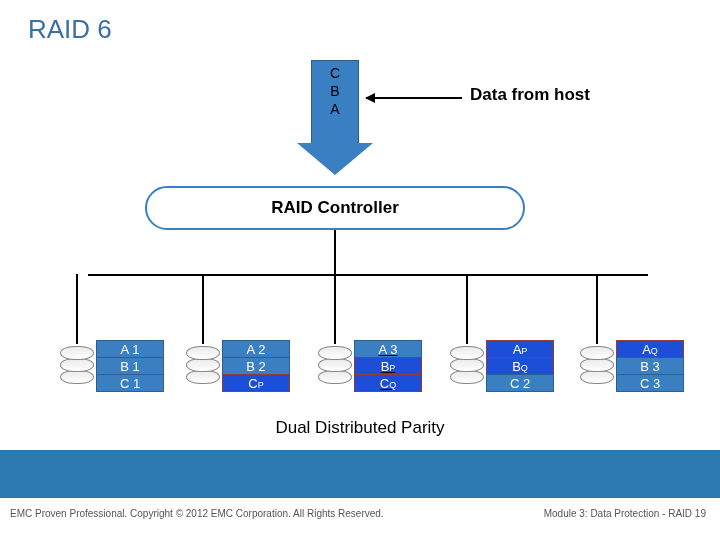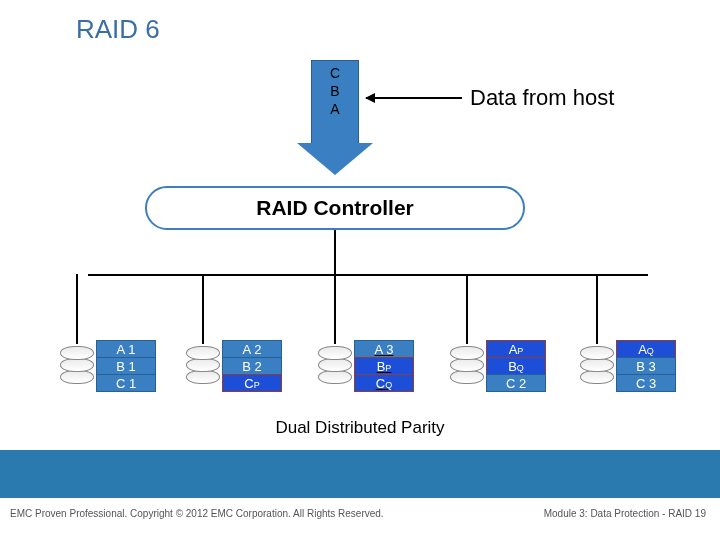--- a/index.html
+++ b/index.html
@@ -1,41 +1,41 @@
 <!DOCTYPE html>
 <html><head>
 <meta charset="utf-8">
 <style>
   html,body{margin:0;padding:0;width:720px;height:540px;font-family:"Segoe UI",Arial,sans-serif;background:#fff;color:#000;}
   .stage{position:relative;width:720px;height:540px;}
-  .title{position:absolute;left:28px;top:14px;font-size:26px;color:#3a6ea5;font-weight:400;margin-left:48px;}
+  .title{position:absolute;left:28px;top:14px;font-size:26px;color:#3a6ea5;font-weight:400;}
   
   .arrow-body{position:absolute;left:311px;top:60px;width:48px;height:84px;background:#3a7fc2;border:1px solid #2a5f92;box-sizing:border-box;}
   .arrow-head{position:absolute;left:297px;top:143px;width:0;height:0;border-left:38px solid transparent;border-right:38px solid transparent;border-top:32px solid #3a7fc2;}
   .arrow-labels{position:absolute;left:311px;top:64px;width:48px;text-align:center;font-size:14px;line-height:18px;color:#000;}
   .arrow-labels div{height:18px;}
-  .host-label{position:absolute;left:470px;top:85px;font-size:22px;font-weight:400;}
+  .host-label{position:absolute;left:470px;top:85px;font-size:17px;font-weight:700;}
   .host-line{position:absolute;left:366px;top:97px;width:96px;height:0;border-top:2px solid #000;}
   .host-line:before{content:"";position:absolute;left:-1px;top:-6px;border-right:10px solid #000;border-top:5px solid transparent;border-bottom:5px solid transparent;}
   
-  .controller{position:absolute;left:145px;top:186px;width:380px;height:44px;border:2px solid #3a7fc2;border-radius:22px;background:#fff;box-sizing:border-box;display:flex;align-items:center;justify-content:center;font-size:21px;font-weight:600;}
+  .controller{position:absolute;left:145px;top:186px;width:380px;height:44px;border:2px solid #3a7fc2;border-radius:22px;background:#fff;box-sizing:border-box;display:flex;align-items:center;justify-content:center;font-size:17px;font-weight:600;}
   
   .vline{position:absolute;background:#000;width:2px;}
   .hline{position:absolute;background:#000;height:2px;}
   .vline.top{left:334px;top:230px;height:46px;}
   .hline.bus{left:88px;top:274px;width:560px;}
   .drop{position:absolute;background:#000;width:2px;top:274px;height:70px;}
   
   .disk{position:absolute;top:346px;width:34px;height:38px;}
   .disk .cyl{position:absolute;left:0;width:34px;height:14px;border:1px solid #888;border-radius:50%/60%;background:linear-gradient(#eaeaea,#fff);box-sizing:border-box;}
   .disk .c1{top:0;}
   .disk .c2{top:12px;}
   .disk .c3{top:24px;}
   
-  .blocks{position:absolute;top:340px;width:60px;}
+  .blocks{position:absolute;top:340px;width:68px;}
   .block{height:18px;line-height:18px;font-size:13px;color:#fff;background:#3a7fc2;border:1px solid #2a5f92;text-align:center;box-sizing:border-box;margin-bottom:-1px;}
   .block.red{background:#1d4ed8;border-color:#933b39;}
   .block sub{font-size:9px;vertical-align:baseline;}
   
   .caption{position:absolute;left:0;top:418px;width:720px;text-align:center;font-size:17px;font-weight:400;}
   
   .bluebar{position:absolute;left:0;top:450px;width:720px;height:48px;background:#2a7ab0;}
   .footer{position:absolute;left:0;top:498px;width:720px;height:38px;}
   .footer .left{position:absolute;left:10px;top:10px;font-size:10px;color:#555;}
   .footer .right{position:absolute;right:14px;top:10px;font-size:10px;color:#555;}

